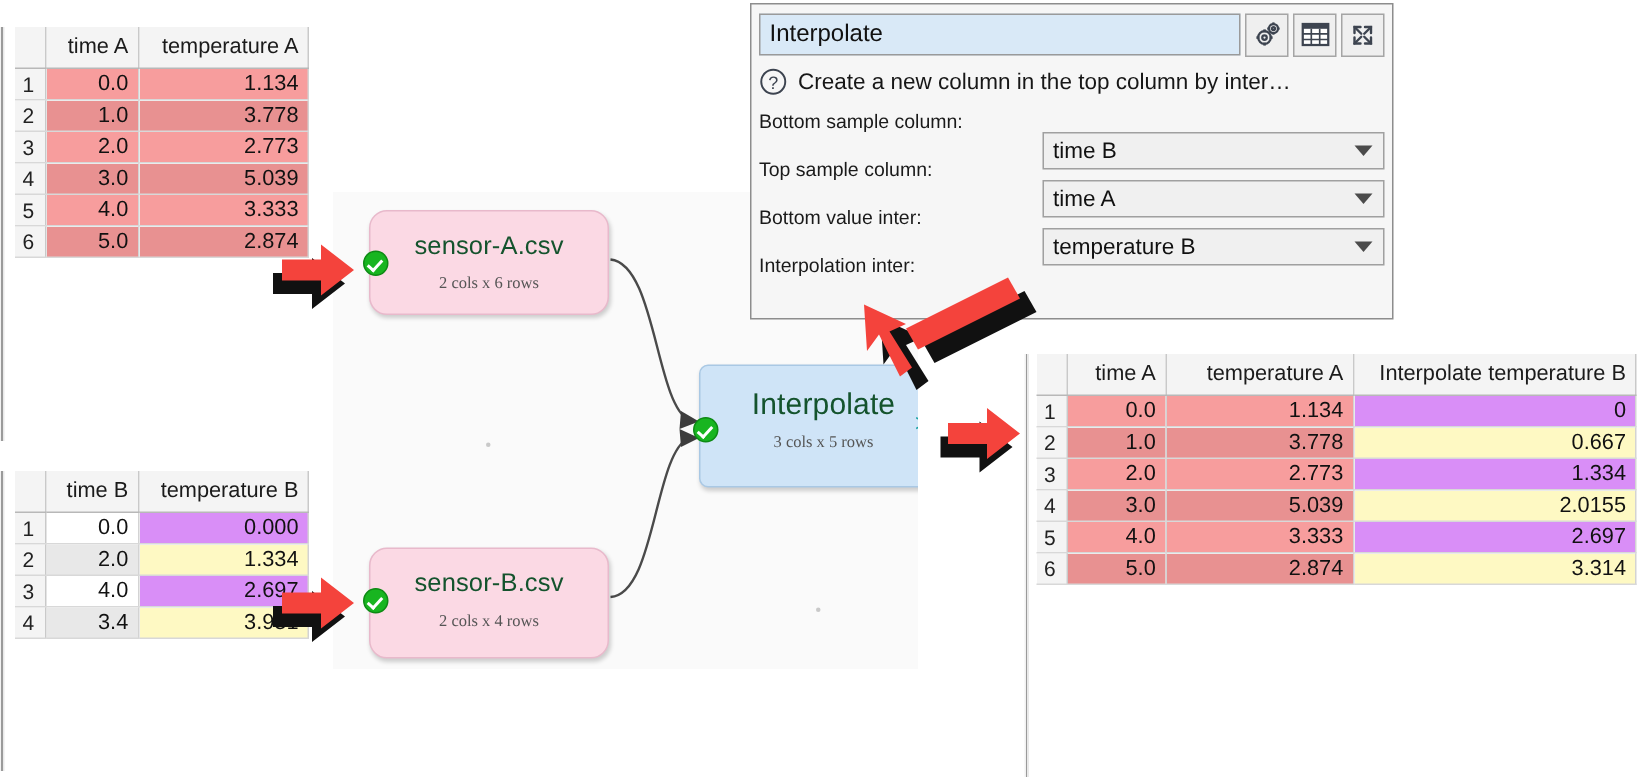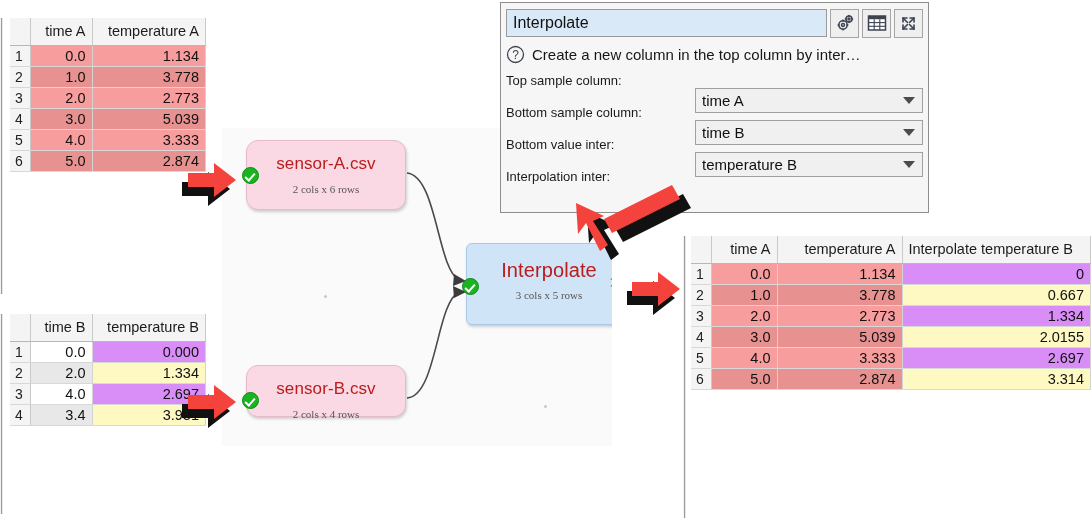--- a/index.html
+++ b/index.html
@@ -95,21 +95,21 @@
   .node {
     position: absolute;
     border-radius: 12px;
     box-sizing: border-box;
     box-shadow: 1px 2px 3px rgba(0,0,0,0.18);
     text-align: center;
     padding-top: 13px;
   }
   .node .title {
     font-size: 17px;
-    color: #b91c1c;
+    color: #14532d;
     letter-spacing: 0.1px;
     line-height: 20px;
   }
   .node .sub {
     font-size: 11px;
     color: #555;
     margin-top: 9px;
     font-family: Liberation Serif, serif;
   }
   .node.csv {
@@ -329,21 +329,21 @@
         <col style="width:20px">
         <col style="width:66px">
         <col style="width:125px">
         <col>
       </colgroup>
     <thead>
       <tr>
         <th class="corner"></th>
         <th>time A</th>
         <th>temperature A</th>
-        <th style="text-align:left">Interpolate temperature B</th>
+        <th style="text-align:right">Interpolate temperature B</th>
       </tr>
     </thead>
     <tbody id="tb-r">
         <tr>
           <td class="rowhdr">1</td>
           <td class="cell-red-a">0.0</td>
           <td class="cell-red-a">1.134</td>
           <td class="cell-purple-a">0</td>
         </tr>
         <tr>
@@ -390,21 +390,21 @@
     <path d="M 185,270 C 215,268 214,175 237,164" stroke="#4a4a4a" stroke-width="1.6" fill="none"></path>
     <polygon points="231,158 244,164 232,170" fill="#3c3c3c"></polygon>
   </svg>
 
   <div class="node csv" id="node-a" style="left:24px; top:12px; width:160px; height:70px;">
     <div class="title">sensor-A.csv</div>
     <div class="sub">2 cols x 6 rows</div>
   </div>
   <div class="badge-ok" style="left:20px; top:39px;"></div>
 
-  <div class="node csv" id="node-b" style="left:24px; top:237px; width:160px; height:52px;">
+  <div class="node csv" id="node-b" style="left:24px; top:237px; width:160px; height:74px;">
     <div class="title">sensor-B.csv</div>
     <div class="sub">2 cols x 4 rows</div>
   </div>
   <div class="badge-ok" style="left:20px; top:264px;"></div>
 
   <div class="node op" id="node-i" style="left:244px; top:115px; width:166px; height:82px; border-radius:6px; padding-top:16px;">
     <div class="title" style="font-size:20px">Interpolate</div>
     <div class="sub">3 cols x 5 rows</div>
   </div>
   <div class="badge-ok" style="left:240px; top:150px;"></div>
@@ -469,31 +469,31 @@
 
     <div class="desc-row">
       <svg width="19" height="19" viewBox="0 0 19 19" style="flex:none">
         <circle cx="9.5" cy="9.5" r="8" fill="none" stroke="#3d4450" stroke-width="1.3"></circle>
         <text x="9.5" y="14" font-size="12" text-anchor="middle" fill="#3d4450" font-family="Liberation Sans, sans-serif">?</text>
       </svg>
       <span class="txt">Create a new column in the top column by inter…</span>
     </div>
 
     <div class="fld-wrap">
+      <span class="lbl">Bottom sample column:</span>
+      <div class="combo">
+        <span>time B</span>
+        <span class="caret-dn"></span>
+      </div>
+    </div>
+
+    <div class="fld-wrap">
       <span class="lbl">Top sample column:</span>
       <div class="combo">
         <span>time A</span>
-        <span class="caret-dn"></span>
-      </div>
-    </div>
-
-    <div class="fld-wrap">
-      <span class="lbl">Bottom sample column:</span>
-      <div class="combo">
-        <span>time B</span>
         <span class="caret-dn"></span>
       </div>
     </div>
 
     <div class="fld-wrap">
       <span class="lbl">Bottom value inter:</span>
       <div class="combo">
         <span>temperature B</span>
         <span class="caret-dn"></span>
       </div>

